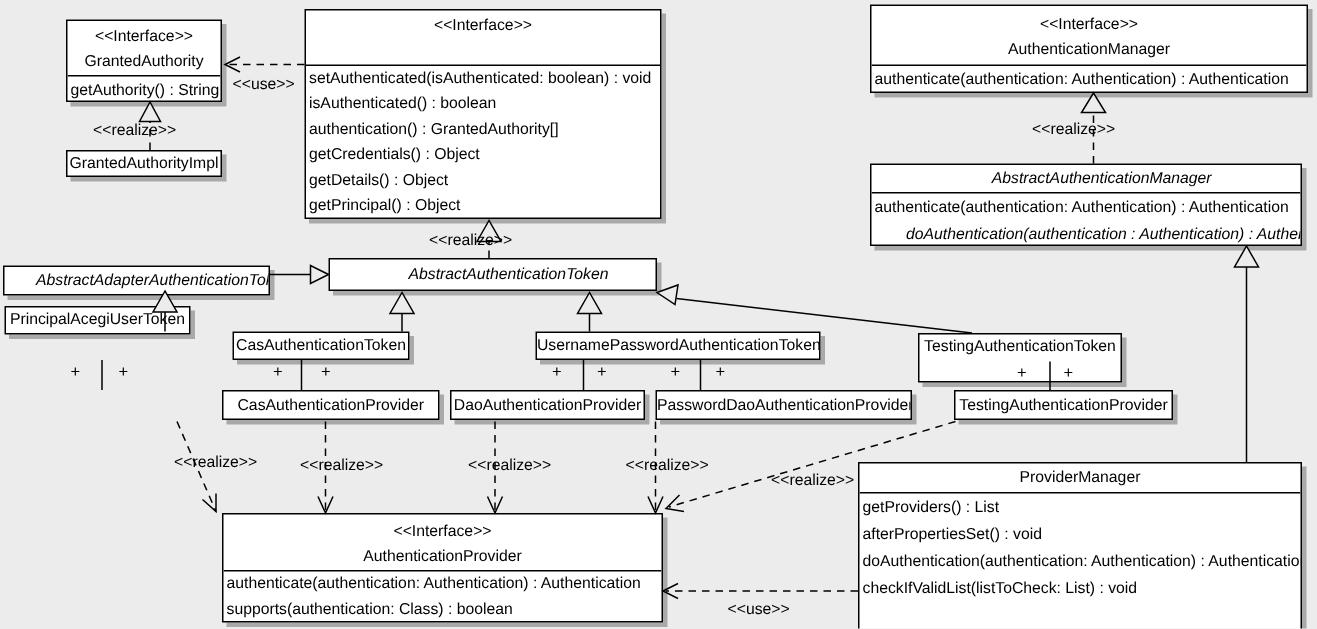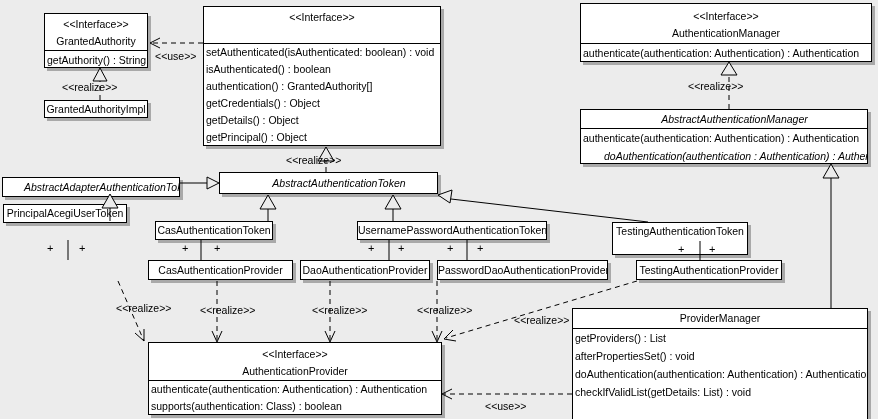--- a/index.html
+++ b/index.html
@@ -264,21 +264,21 @@
   </div>
 
   <div class="uml-box" style="left:572px;top:308px;width:296px;height:125px;">
     <div class="title" style="height:19px;">
       <div class="cname" style="line-height:19px;">ProviderManager</div>
     </div>
     <div class="methods lh18">
       <div class="m">getProviders() : List</div>
       <div class="m">afterPropertiesSet() : void</div>
       <div class="m">doAuthentication(authentication: Authentication) : Authentication</div>
-      <div class="m">checkIfValidList(getDetails: List) : void</div>
+      <div class="m">checkIfValidList(listToCheck: List) : void</div>
     </div>
   </div>
 
   <div class="edge-label" style="left:155px;top:50px;">&lt;&lt;use&gt;&gt;</div>
   <div class="edge-label" style="left:62px;top:81px;">&lt;&lt;realize&gt;&gt;</div>
   <div class="edge-label" style="left:286px;top:154px;">&lt;&lt;realize&gt;&gt;</div>
   <div class="edge-label" style="left:688px;top:80px;">&lt;&lt;realize&gt;&gt;</div>
   <div class="edge-label" style="left:116px;top:302px;">&lt;&lt;realize&gt;&gt;</div>
   <div class="edge-label" style="left:200px;top:304px;">&lt;&lt;realize&gt;&gt;</div>
   <div class="edge-label" style="left:312px;top:304px;">&lt;&lt;realize&gt;&gt;</div>

